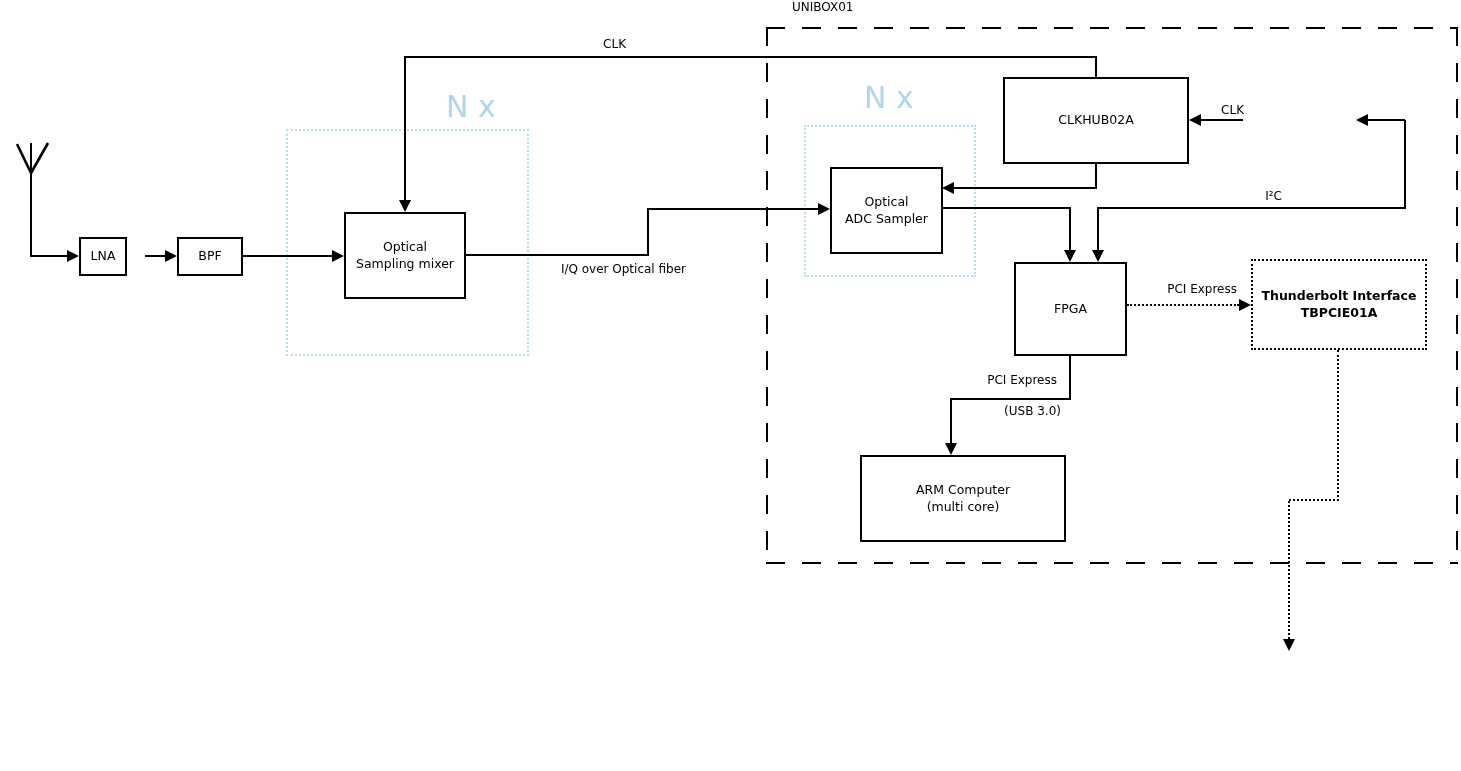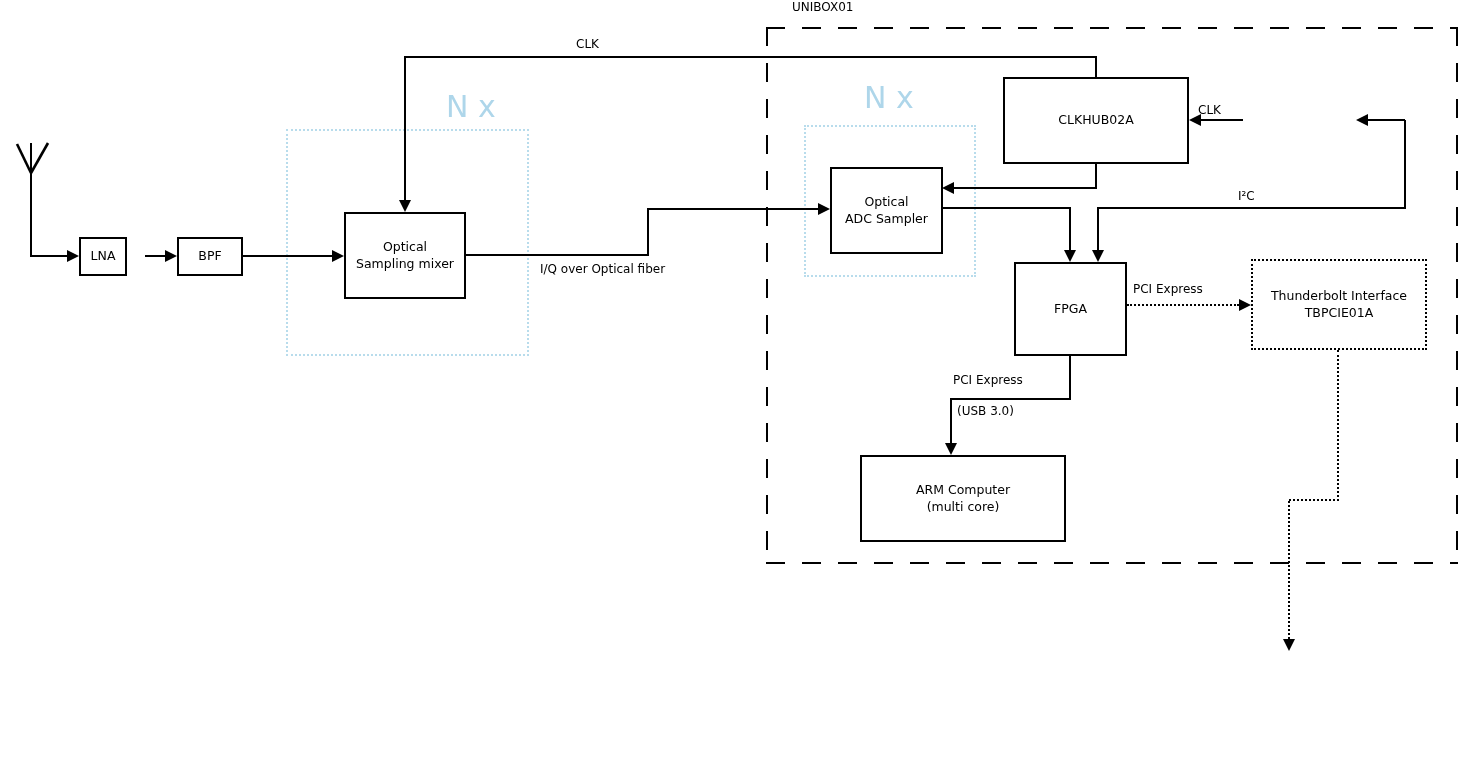--- a/index.html
+++ b/index.html
@@ -19,34 +19,34 @@
     background-position:0 0,0 100%,0 0,100% 0;
     background-repeat:no-repeat;
   }
   .group-blue { position:absolute; border:2px dotted #b8dcec; box-sizing:border-box; }
   
   .box {
     position:absolute; background:#fff; border:2px solid #000; box-sizing:border-box;
     display:flex; flex-direction:column; align-items:center; justify-content:center;
     text-align:center; font-size:12.5px; line-height:1.35;
   }
-  .box.dotted { border:2px dotted #000; }
+  .box.dotted { border:2px dotted #000;font-weight:bold; }
   
   .lh { position:absolute; height:2px; background:#000; }
   .lv { position:absolute; width:2px; background:#000; }
   .dh { position:absolute; height:0; border-top:2px dotted #000; }
   .dv { position:absolute; width:0; border-left:2px dotted #000; }
   
   .ar { position:absolute; width:0; height:0; }
   .ar.r { border-left:12px solid #000; border-top:6px solid transparent; border-bottom:6px solid transparent; }
   .ar.l { border-right:12px solid #000; border-top:6px solid transparent; border-bottom:6px solid transparent; }
   .ar.d { border-top:12px solid #000; border-left:6px solid transparent; border-right:6px solid transparent; }
   
   .lbl { position:absolute; font-size:12px; white-space:nowrap; }
-  .lbl.c { text-align:left; }
+  .lbl.c { text-align:right; }
   .nx { position:absolute; font-size:30px; line-height:1; color:#aed6ea; white-space:nowrap; }
 </style>
 </head>
 <body>
 
 <div class="canvas">
 
   <div class="unibox"></div>
   <div class="group-blue" style="left:286px;top:129px;width:243px;height:227px"></div>
   <div class="group-blue" style="left:804px;top:125px;width:172px;height:152px"></div>

